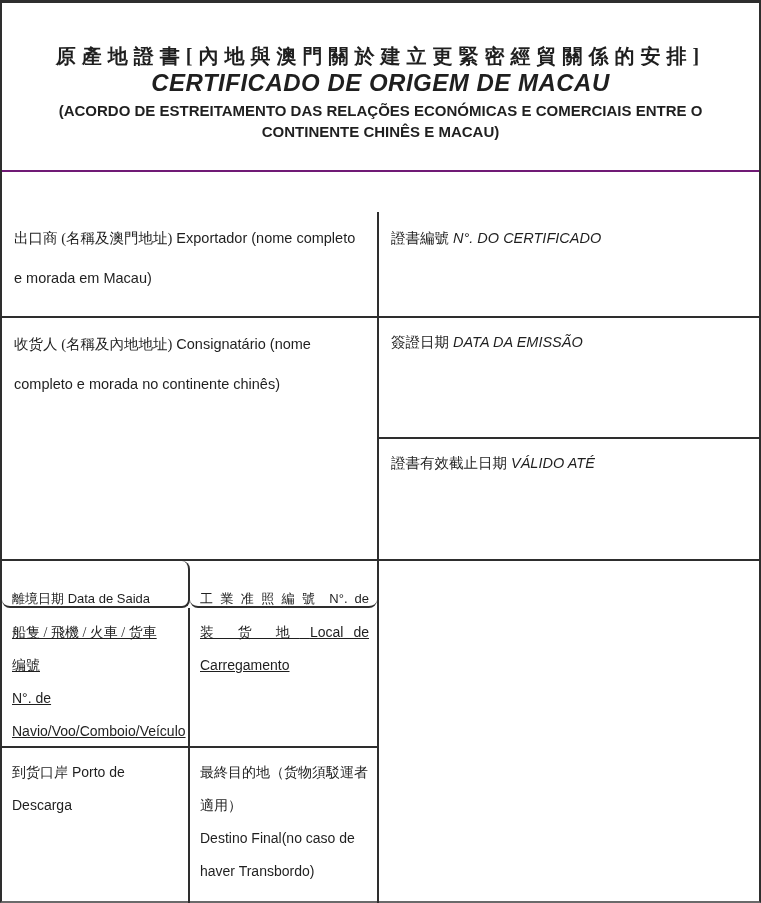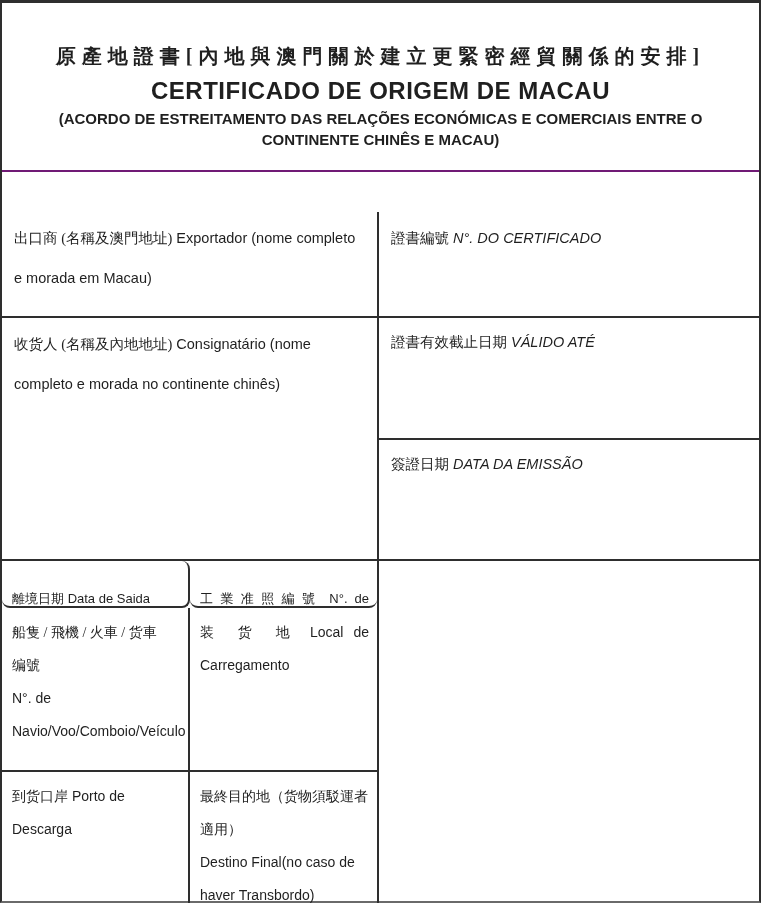--- a/index.html
+++ b/index.html
@@ -28,22 +28,22 @@
   }
   .title-zh {
     font-size: 20px; font-weight: bold;
     letter-spacing: 6px;
     line-height: 26px;
     white-space: nowrap;
   }
   .title-pt {
     font-size: 24px; font-weight: bold;
     letter-spacing: 0.5px;
-    margin-top: 8px;
     line-height: 28px;
+    font-style: italic;
   }
   .subtitle-pt {
     font-size: 15px; font-weight: bold;
     line-height: 21px;
     margin: 3px auto 12px auto;
     width: 730px;
   }
 
   
   .main { display: flex; height: 727px; margin-top: 40px; }
@@ -59,21 +59,21 @@
   .cell-exporter   { height: 106px; padding: 6px 12px 0 12px; line-height: 40px; font-size: 14.5px; }
   .cell-consignee  { height: 243px; padding: 6px 12px 0 12px; line-height: 40px; font-size: 14.5px; }
   .cell-certno     { height: 106px; padding: 6px 12px 0 12px; line-height: 40px; font-size: 14.5px; }
   .cell-emissao    { height: 121px; padding: 4px 12px 0 12px; line-height: 40px; font-size: 14.5px; }
   .cell-valido     { height: 122px; padding: 4px 12px 0 12px; line-height: 40px; font-size: 14.5px; }
   .cell-interno    { flex: 1; padding: 6px 12px 0 12px; line-height: 24px; font-size: 15px; }
   .internal-label { font-weight: bold; text-decoration: underline; text-underline-offset: 4px; }
 
   .split { display: flex; }
   .row-c1 { height: 47px; }
-  .row-c2 { height: 164px; }
+  .row-c2 { height: 140px; text-decoration: underline; }
   .row-c3 { flex: 1; }
   .sub-left {
     box-sizing: border-box;
     width: 188px;
     border-right: 2px solid #2e2e2e;
     overflow: hidden;
   }
   .sub-right { flex: 1; box-sizing: border-box; overflow: hidden; }
   .row-c1 .sub-left, .row-c1 .sub-right { padding: 26px 8px 0 10px; line-height: 23px; font-size: 13px; border-radius: 8px; }
   .row-c2 .sub-left, .row-c2 .sub-right,
@@ -149,26 +149,26 @@
 
     </div>
 
     <div class="col-right">
 
       <div class="cell cell-certno bb">
         <span class="zh">證書編號</span>
         <span class="lat it">N°. DO CERTIFICADO</span>
       </div>
 
+      <div class="cell cell-emissao bb">
+        <span class="zh">簽證日期</span>
+        <span class="lat it">DATA DA EMISSÃO</span>
+      </div>
+
       <div class="cell cell-valido bb">
         <span class="zh">證書有效截止日期</span>
         <span class="lat it">VÁLIDO ATÉ</span>
-      </div>
-
-      <div class="cell cell-emissao bb">
-        <span class="zh">簽證日期</span>
-        <span class="lat it">DATA DA EMISSÃO</span>
       </div>
 
 
     </div>
   </div>
 </div>
 
 </body></html>

